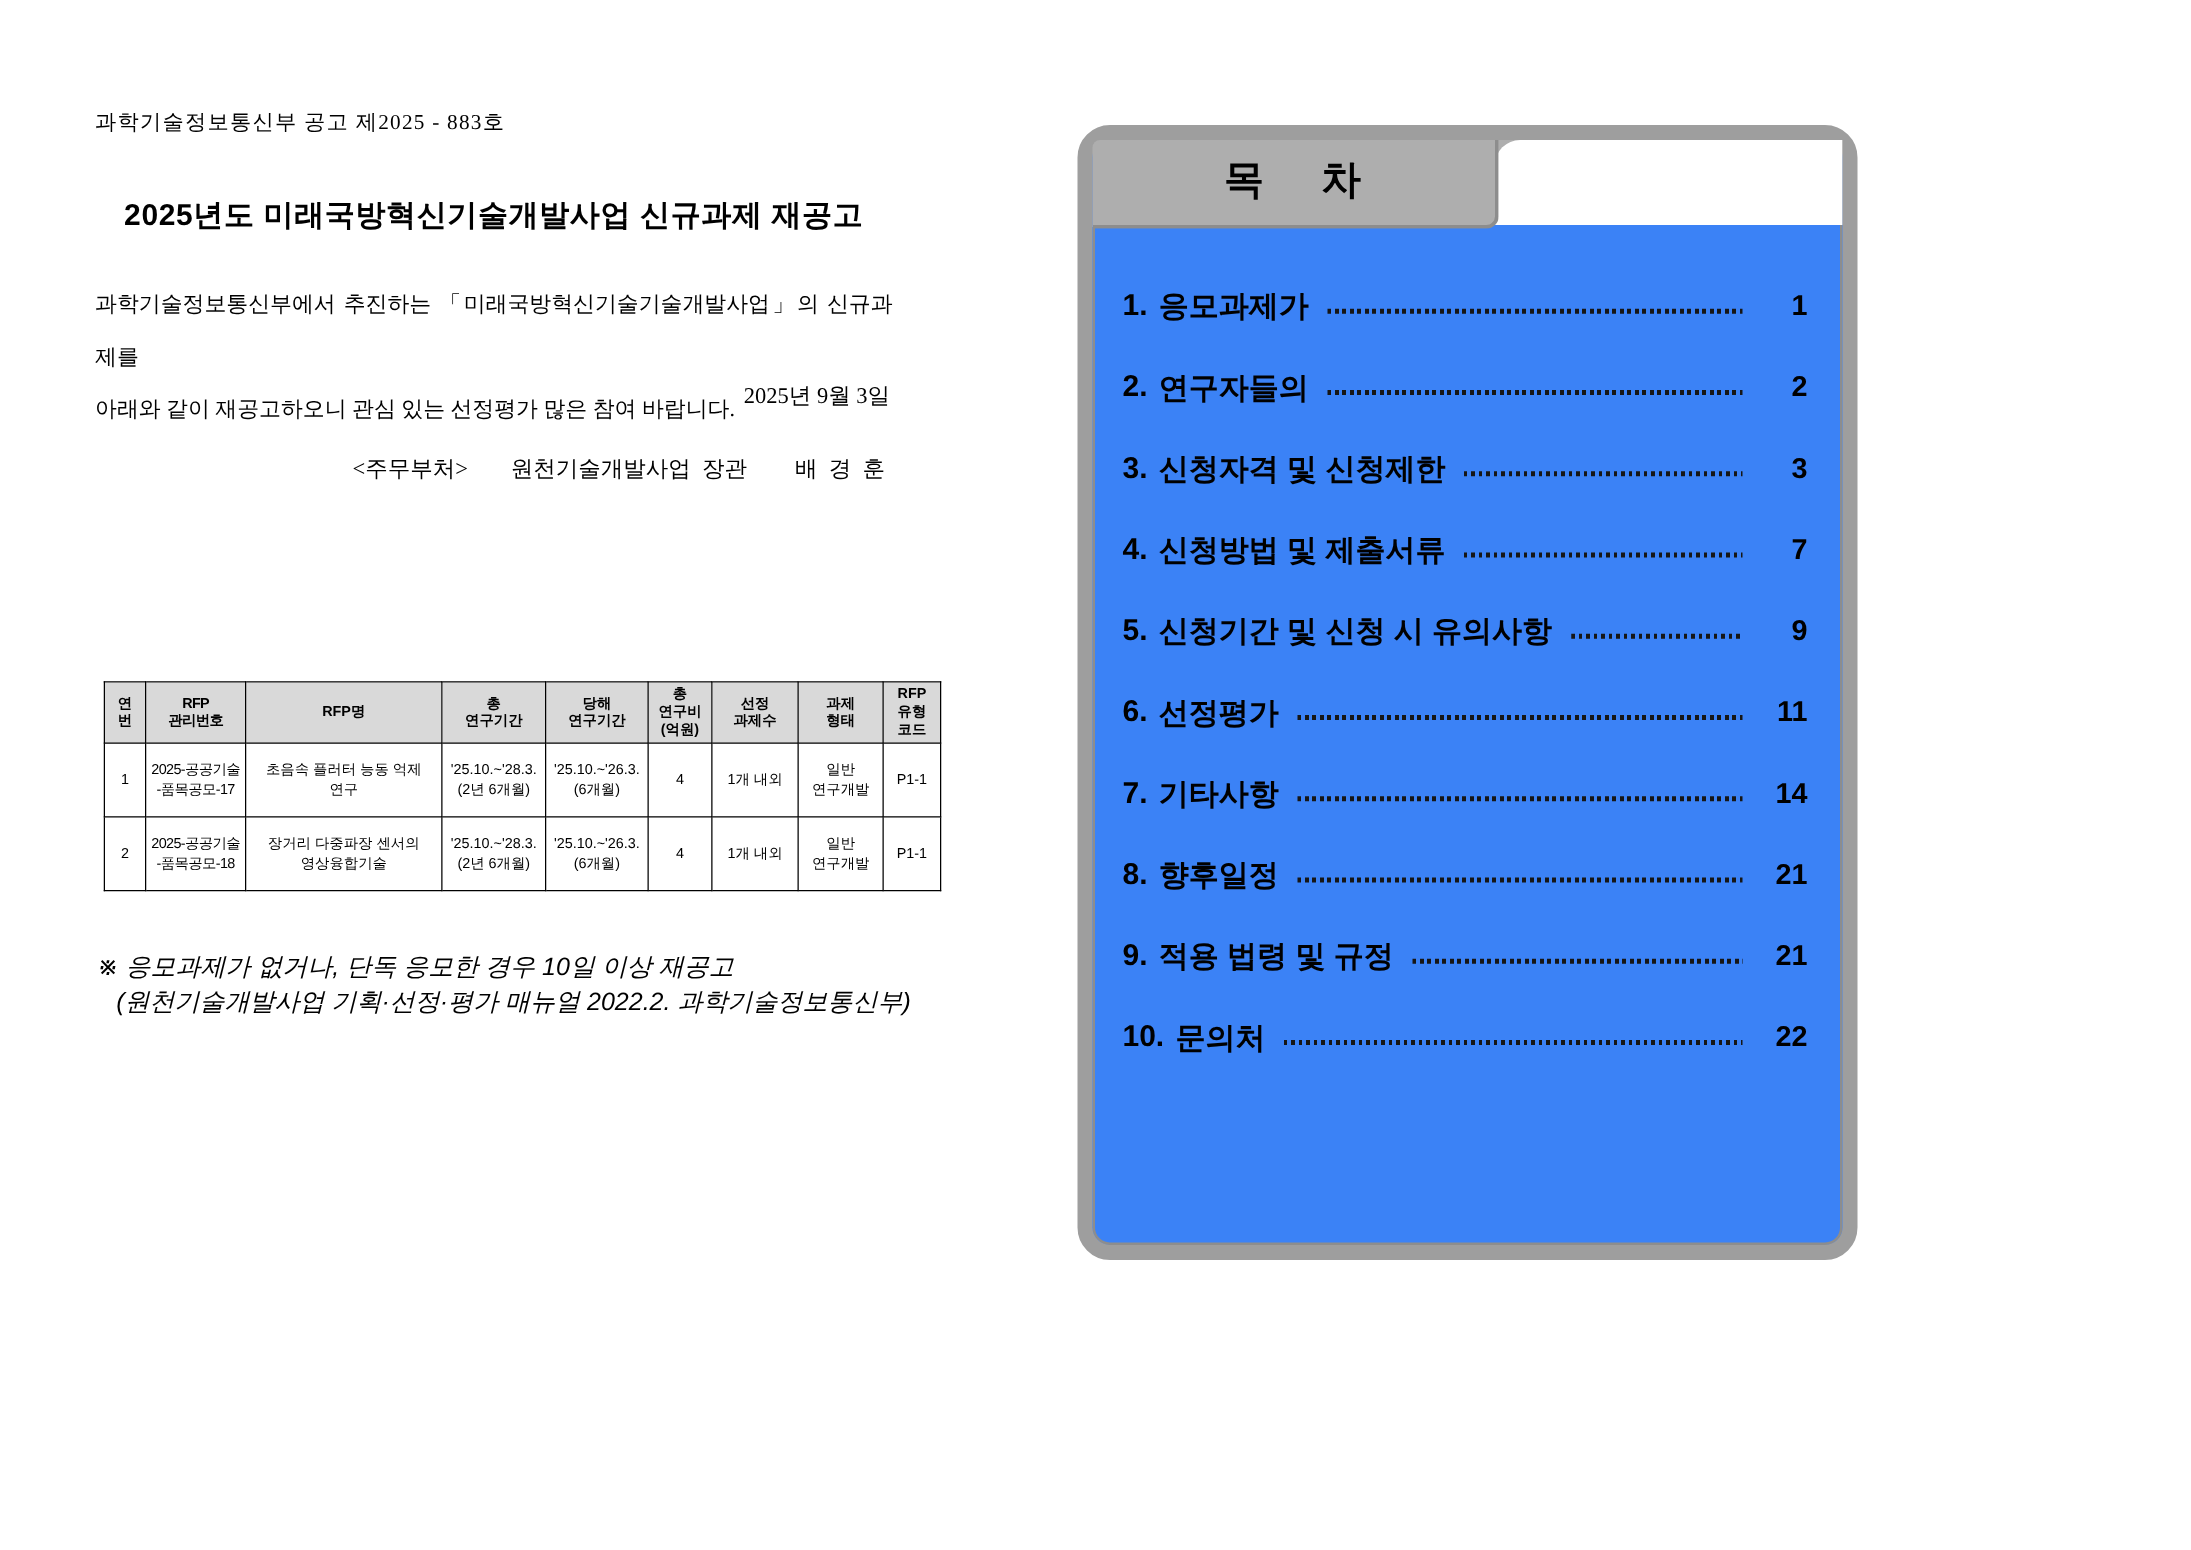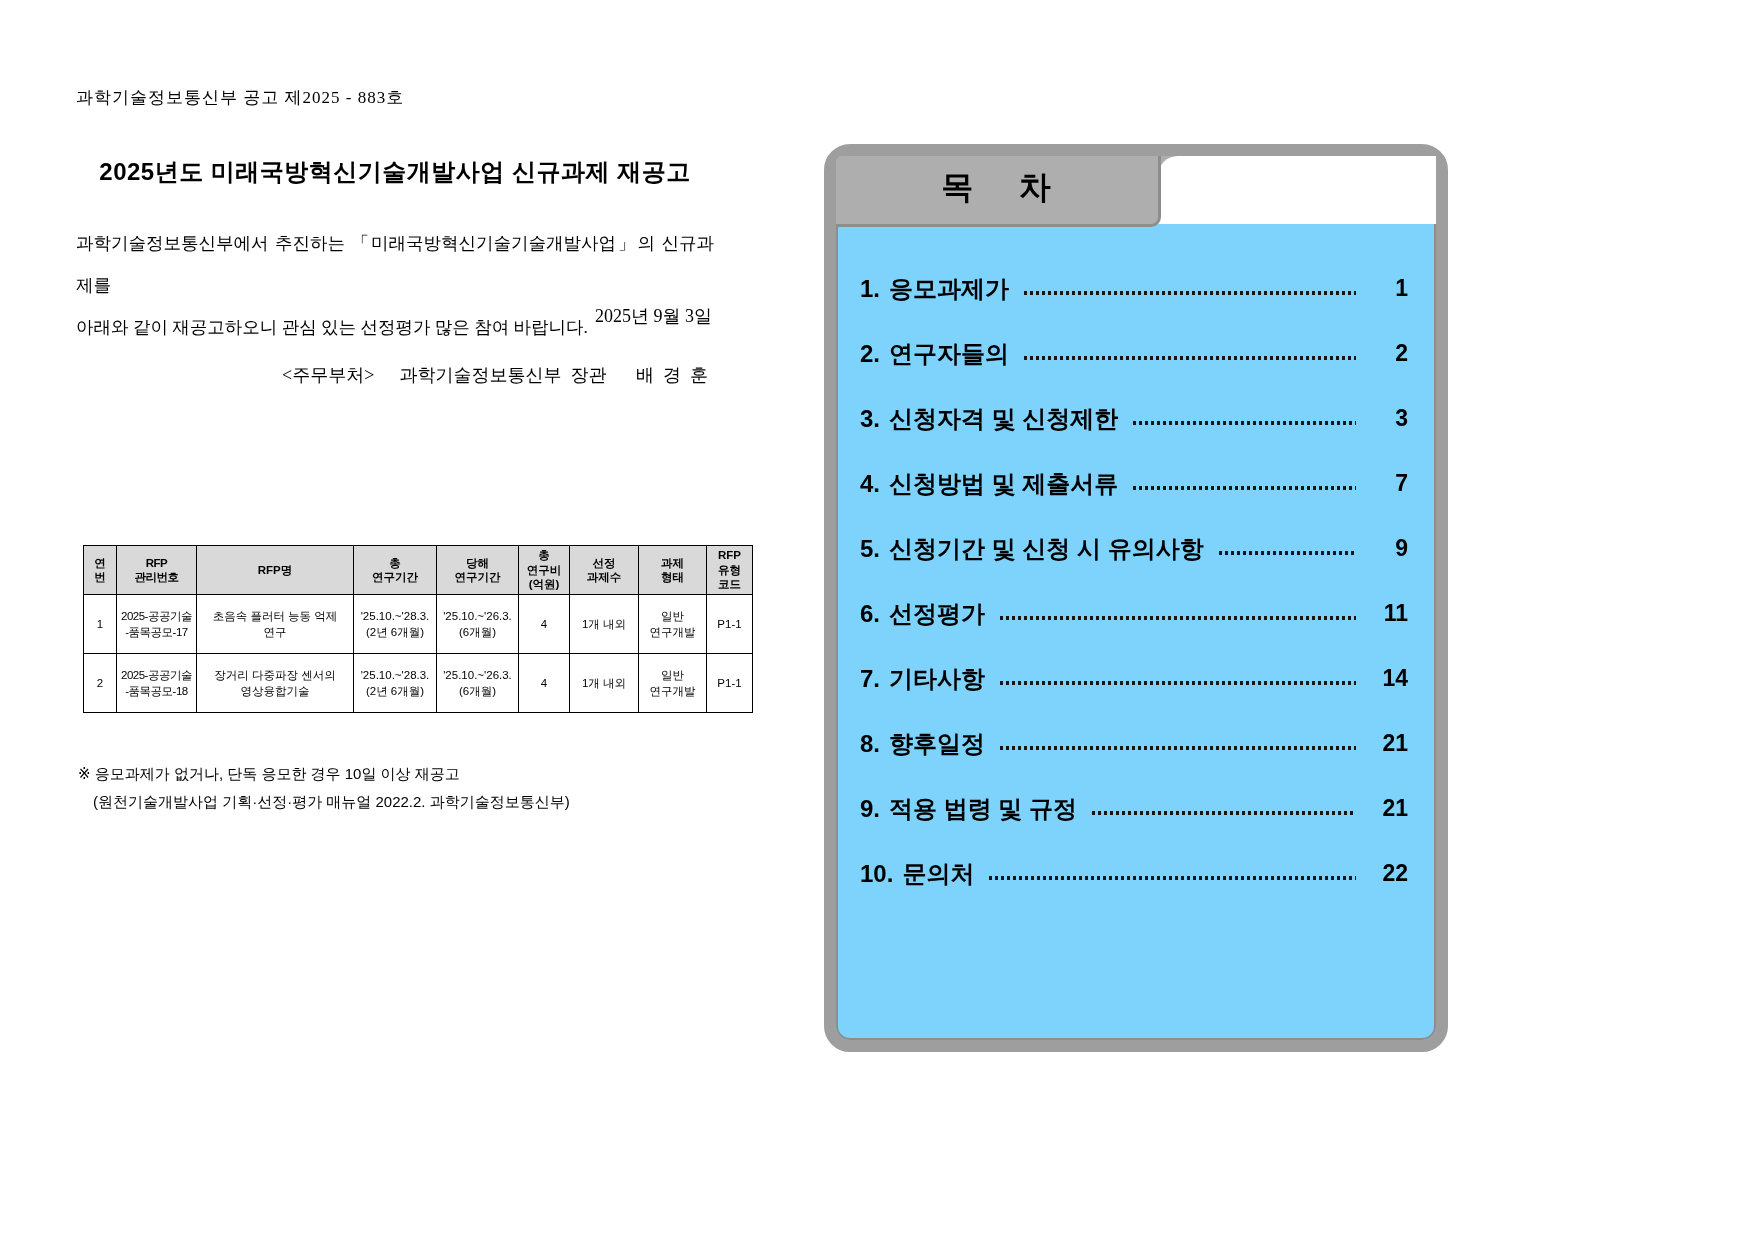--- a/index.html
+++ b/index.html
@@ -33,31 +33,30 @@
     padding:1px 2px;overflow:hidden;
   }
   .rfp-table th{background:#d9d9d9;font-weight:bold;font-size:11.5px;line-height:1.25;height:46px;}
   .rfp-table td{font-size:11.5px;line-height:1.4;height:56px;}
   .col-0{width:28px;}.col-1{width:75px;letter-spacing:-0.5px;font-size:11px;}
   .col-2{width:152px;}.col-3{width:78px;}.col-4{width:77px;}
   .col-5{width:46px;}.col-6{width:64px;}.col-7{width:63px;}.col-8{width:41px;}
 
   .footnote{
     position:absolute;left:78px;top:760px;font-family:"Liberation Sans","DejaVu Sans",sans-serif;
-    font-size:15px;line-height:28px;
+    font-size:20px;line-height:28px;font-style:italic;
   }
   .footnote .fn2{padding-left:15px;}
 
   
   .toc-frame{
-    position:absolute;left:824px;top:100px;width:624px;height:908px;box-sizing:border-box;
-    background:#7dd3fc;border:12px solid #9e9e9e;border-radius:26px;
+    position:absolute;left:862px;top:100px;width:624px;height:908px;box-sizing:border-box;
+    background:#3b82f6;border:12px solid #9e9e9e;border-radius:26px;
     box-shadow:inset 0 0 0 2px #8d8d8d;
     font-family:"Liberation Sans","DejaVu Sans",sans-serif;
-    margin-top:44px;
   }
   .toc-tab{
     position:absolute;left:0;top:0;width:322px;height:68px;background:#aeaeae;
     border-right:3px solid #8d8d8d;border-bottom:3px solid #8d8d8d;
     border-radius:6px 0 10px 0;
     display:flex;align-items:center;justify-content:center;
   }
   .toc-title{
     font-weight:bold;font-size:32px;color:#000;white-space:pre;letter-spacing:2px;margin-top:-4px;
   }
@@ -88,21 +87,21 @@
     <div class="intro">
       <div class="jline">과학기술정보통신부에서  추진하는  「미래국방혁신기술기술개발사업」의  신규과제를</div>
       <div>아래와 같이 재공고하오니 관심 있는 선정평가 많은 참여 바랍니다.</div>
     </div>
 
     <div class="date-line">2025년 9월 3일</div>
 
     <div class="sign-block">
       <div class="sign-row">
         <span class="sign-label">&lt;주무부처&gt;</span>
-        <span class="sign-org">과학기술정보통신부  장관</span>
+        <span class="sign-org">원천기술개발사업  장관</span>
         <span class="sign-name">배  경  훈</span>
       </div>
     </div>
 
     <table class="rfp-table">
       <thead>
         <tr>
             <th class="col-0">연
 번</th>
             <th class="col-1">RFP

